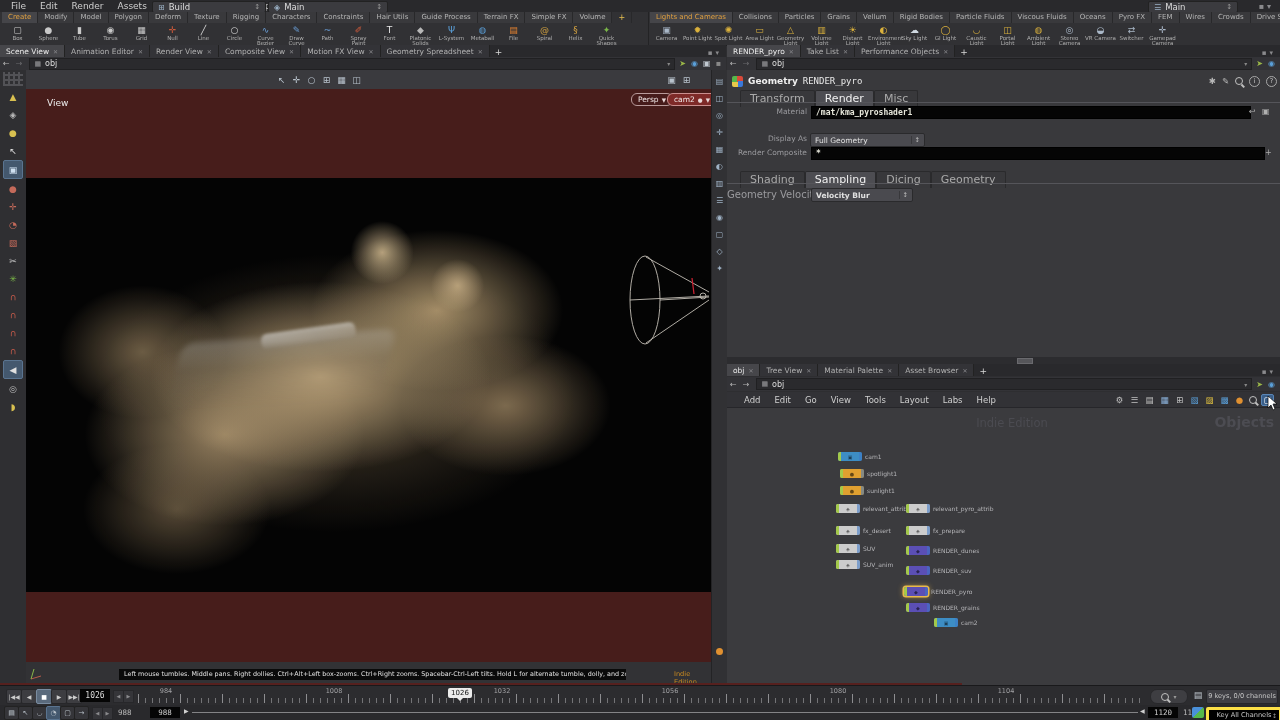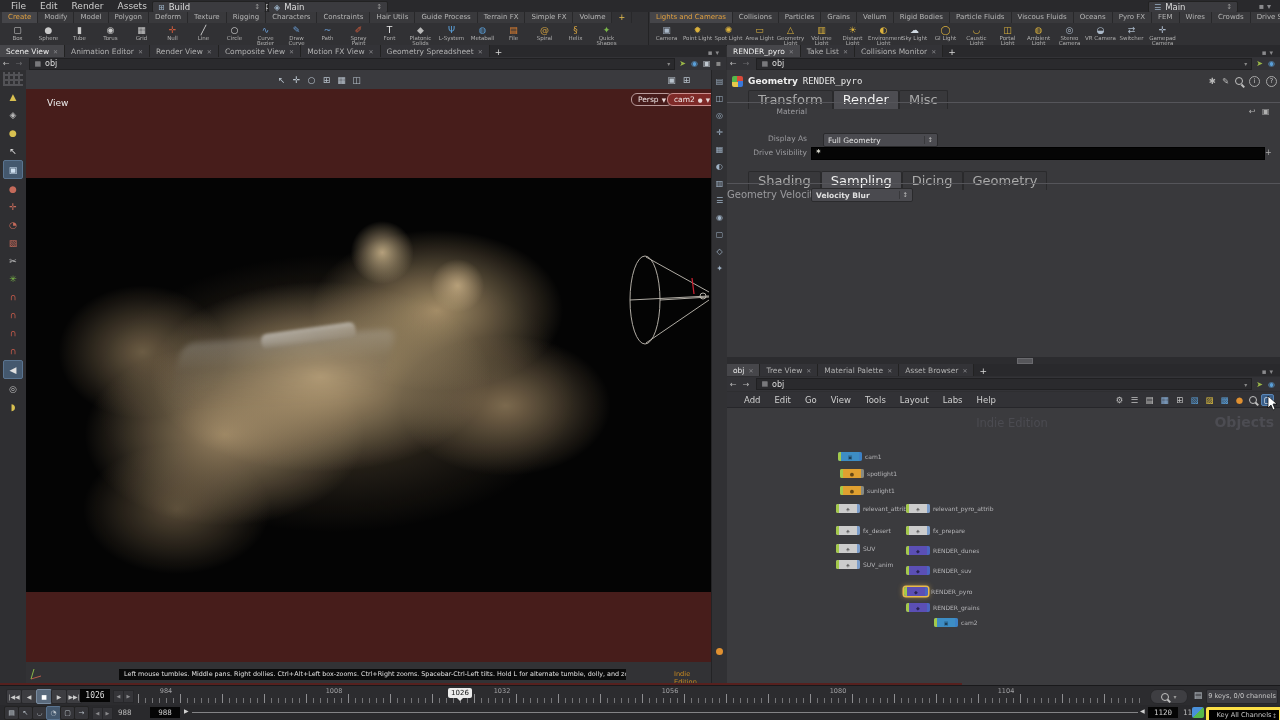--- a/index.html
+++ b/index.html
@@ -86,21 +86,21 @@
   .rtic{width:13px;height:15px;margin:2px auto 0;text-align:center;font-size:8px;color:#9fb2c5;line-height:15px}
   #rt-orange{position:absolute;left:4px;top:578px;width:7px;height:7px;border-radius:50%;background:#e09030}
   
   #params{position:absolute;left:727px;top:70px;width:553px;height:287px;background:#39393c}
   #p-head{position:absolute;left:0;top:3px;width:553px;height:16px;display:flex;align-items:center;gap:5px;padding-left:5px}
   #p-nodetypeic{width:11px;height:11px;border-radius:2px;background:conic-gradient(#d94a3a 0 25%,#3a78d9 0 50%,#e8c84a 0 75%,#56b84a 0)}
   #p-type{color:#f0f0f0;font-size:9px;font-weight:bold}
   #p-name{color:#e8e8e8;font-size:9px;font-family:"DejaVu Sans Mono",monospace}
   #p-head-ics{margin-left:auto;display:flex;gap:6px;align-items:center;padding-right:8px;color:#b8b8b8;font-size:8.5px}
   .circ{display:inline-flex;width:9px;height:9px;border:1px solid #a8a8a8;border-radius:50%;font-size:6.5px;align-items:center;justify-content:center;color:#c8c8c8}
-  .ptabs{position:absolute;left:21px;display:flex;font-size:13px}
+  .ptabs{position:absolute;left:13px;display:flex;font-size:11px}
   #p-tabs{top:20px}
   .ptb{padding:1px 9px 2px;background:#38383b;border:1px solid #2a2a2c;border-bottom:none;color:#aaa;border-radius:2px 2px 0 0}
   .ptb.act{background:#4d4d52;color:#f0f0f0}
   .tabline{position:absolute;left:0;width:553px;height:1px;background:#55555a}
   .prow{position:absolute;left:0;width:553px;height:12px;font-size:7.5px}
   .plab{position:absolute;left:0;top:1px;width:80px;text-align:right;color:#9a9a9e;white-space:nowrap}
   .plab.dim{color:#6e6e72}
   .pfield{position:absolute;top:0;height:11px;background:#050505;border:1px solid #000;color:#e8e8dc;font-family:"DejaVu Sans Mono",monospace;font-size:8px;line-height:11px;padding:0 4px;font-weight:bold}
   .pdrop{position:absolute;top:0;height:12px;background:#4a4a4f;border:1px solid #2a2a2c;border-radius:2px;display:flex;align-items:center;font-size:7.5px;color:#e0e0e0;padding:0 4px;gap:6px}
   .pdrop .udar{margin-left:auto;border-left:1px solid #38383b;padding-left:3px;font-size:6.5px;color:#bbb}
@@ -413,21 +413,21 @@
   <div class="panerow" id="panerow-right">
       <div class="ptab act">
         <span>RENDER_pyro</span>
         <span class="px">✕</span>
       </div>
       <div class="ptab">
         <span>Take List</span>
         <span class="px">✕</span>
       </div>
       <div class="ptab">
-        <span>Collisions Monitor</span>
+        <span>Performance Objects</span>
         <span class="px">✕</span>
       </div>
       <span class="pplus">+</span>
       <span class="winics">▪▾</span>
     </div>
 
   <div class="pathrow" id="pathrow-left">
     <span class="navarr">←</span>
     <span class="navarr dim">→</span>
     <div class="pathchip">
@@ -566,35 +566,36 @@
     </div>
     <div class="ptabs" id="p-tabs">
         <div class="ptb">Transform</div>
         <div class="ptb act">Render</div>
         <div class="ptb">Misc</div>
       </div>
     <div class="tabline" style="top:32px"></div>
 
     <div class="prow" style="top:36px">
       <span class="plab">Material</span>
+      <span class="pfield" style="left:84px;width:430px">/mat/kma_pyroshader1</span>
       <span style="position:absolute;left:522px;top:1px;color:#b0b0b0;font-size:8px">↩</span>
       <span style="position:absolute;left:535px;top:1px;color:#b0b0b0;font-size:8px">▣</span>
     </div>
 
 
     <div class="prow" style="top:63px">
       <span class="plab">Display As</span>
-      <span class="pdrop" style="left:96px;width:105px">
+      <span class="pdrop" style="left:83px;width:105px">
         <span>Full Geometry</span>
         <span class="udar">↕</span>
         </span>
     </div>
 
     <div class="prow" style="top:77px">
-      <span class="plab">Drive Visibility</span>
+      <span class="plab">Render Composite</span>
       <span class="pfield" style="left:84px;width:444px">*</span>
       <span style="position:absolute;left:538px;top:1px;color:#aaa;font-size:8px">+</span>
     </div>
 
 
     <div class="ptabs" id="p-subtabs">
         <div class="ptb">Shading</div>
         <div class="ptb act">Sampling</div>
         <div class="ptb">Dicing</div>
         <div class="ptb">Geometry</div>

